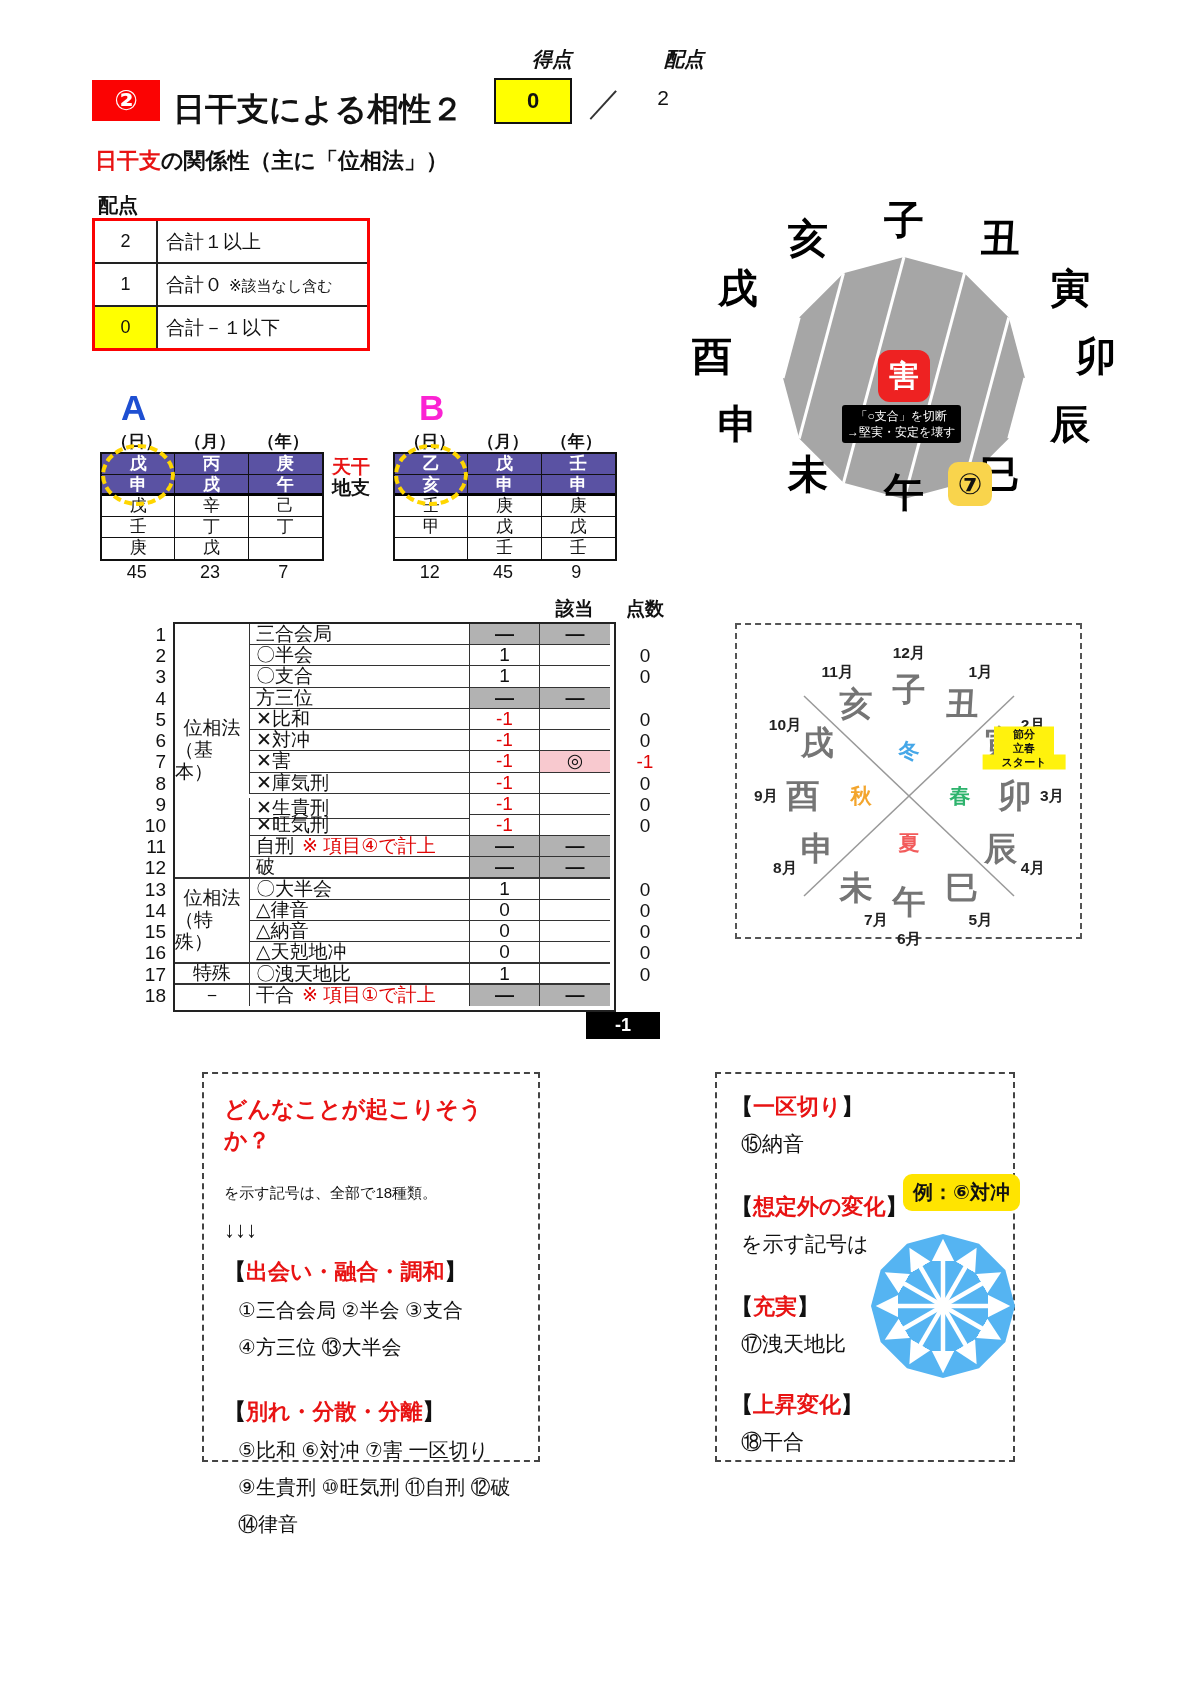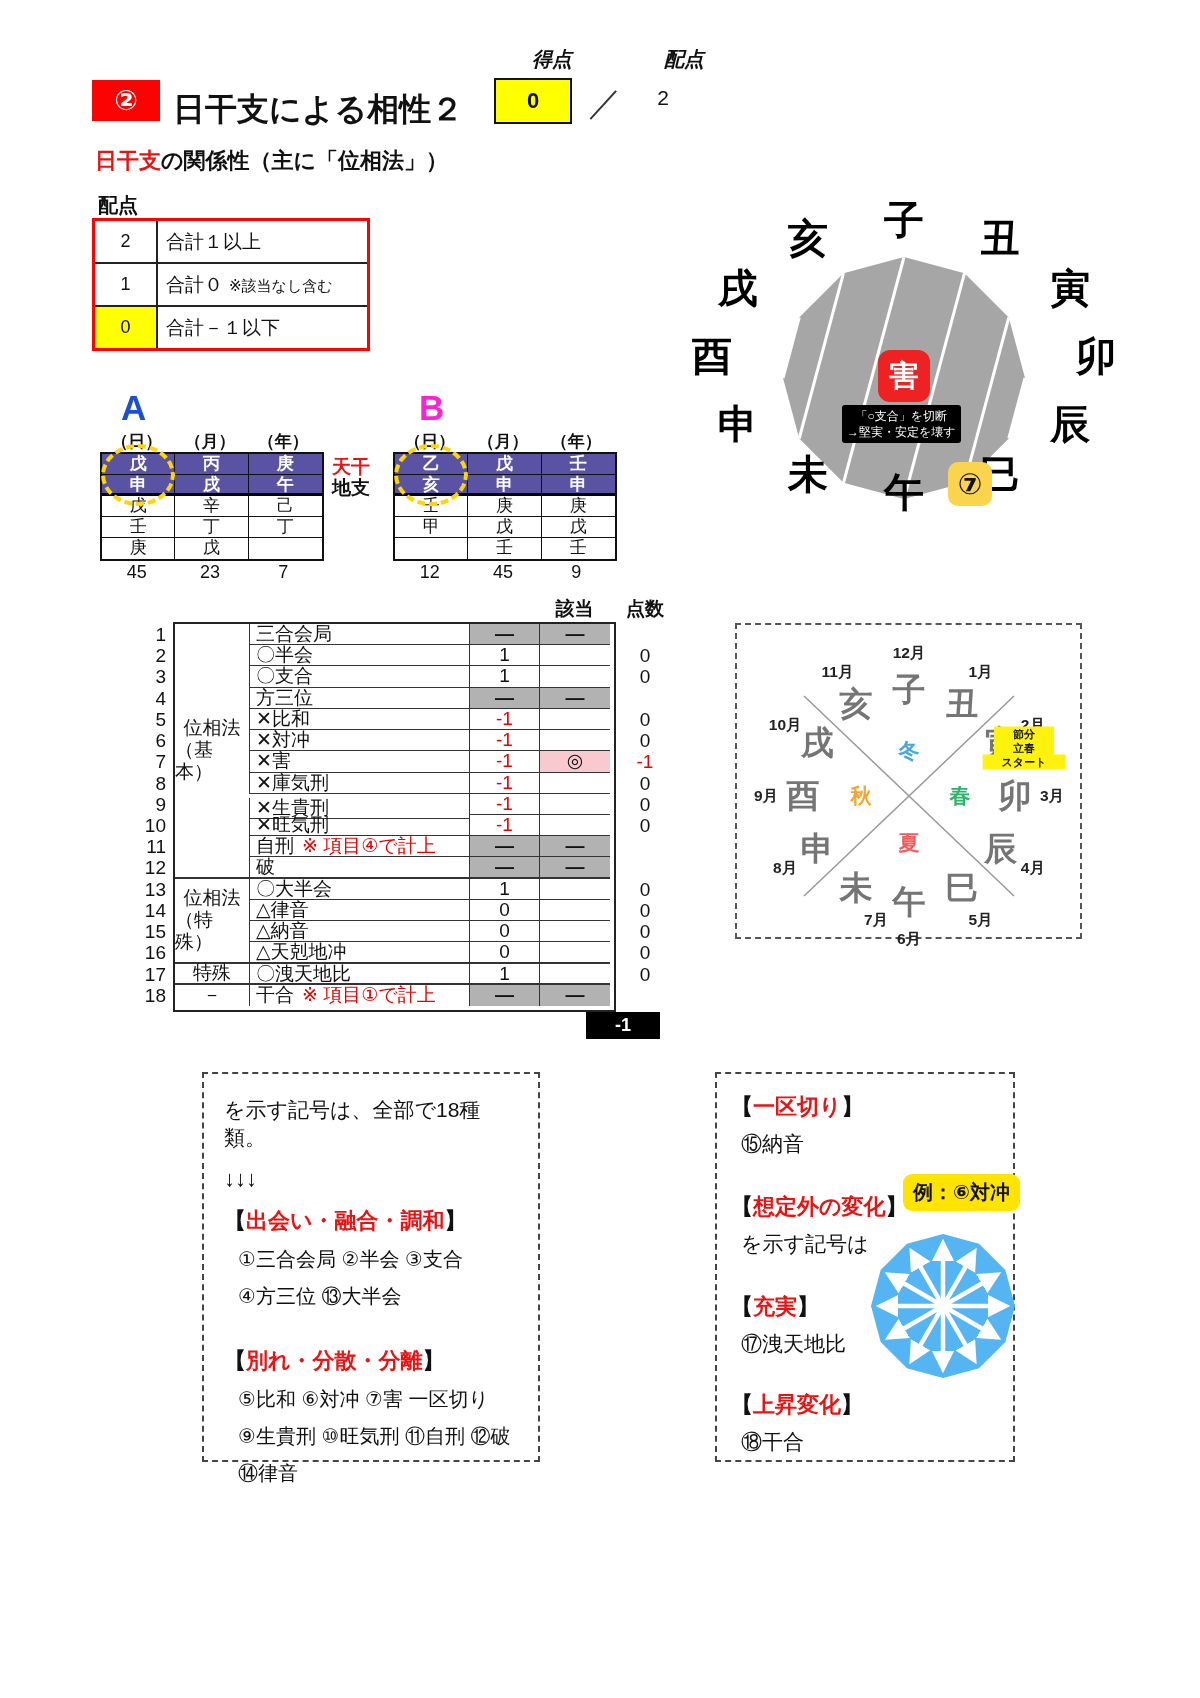--- a/index.html
+++ b/index.html
@@ -65,21 +65,21 @@
   .st-total{position:absolute;left:586px;top:1012px;width:74px;height:27px;background:#000;color:#fff;
             font-size:18px;font-weight:700;text-align:center;line-height:27px;}
   .month-box{position:absolute;left:735px;top:623px;width:343px;height:312px;border:2px dashed #555;background:#fff;}
   .mz{position:absolute;font-size:33px;font-weight:900;color:#757575;transform:translate(-50%,-50%);}
   .mm{position:absolute;font-size:15.5px;font-weight:600;color:#222;transform:translate(-50%,-50%);white-space:nowrap;}
   .mseason{position:absolute;font-size:21px;font-weight:700;transform:translate(-50%,-50%);}
   .mtag{position:absolute;background:#fff20d;font-size:11px;font-weight:700;padding:0 19px;
         transform:translate(-50%,-50%);white-space:nowrap;}
   .note-box{position:absolute;border:2px dashed #444;background:#fff;box-sizing:border-box;}
   .ln-head{color:#e81313;font-size:23px;font-weight:600;margin-top:6px;}
-  .ln-sub{font-size:21px;margin-top:8px;}
+  .ln-sub{font-size:15px;margin-top:28px;}
   .ln-arrows{font-size:22px;margin-top:14px;}
   .ln-sec-title{font-size:22px;font-weight:600;margin-top:14px;white-space:nowrap;}
   .ln-sec-title .inner{color:#e81313;}
   .ln-line{font-size:20px;margin-top:10px;padding-left:14px;white-space:nowrap;}
   .rn-item{font-size:21px;margin-top:8px;padding-left:10px;}
   .rn-example{position:absolute;background:#ffe400;border-radius:9px;padding:5px 10px;
               font-size:20px;font-weight:800;white-space:nowrap;}
 </style>
 </head>
 <body>
@@ -361,20 +361,21 @@
       <div class="mseason" style="left: 172px; top: 126px; color: rgb(69, 167, 232);">冬</div>
       <div class="mseason" style="left: 223px; top: 171px; color: rgb(46, 179, 109);">春</div>
       <div class="mseason" style="left: 172px; top: 218px; color: rgb(242, 91, 91);">夏</div>
       <div class="mseason" style="left: 124px; top: 171px; color: rgb(243, 165, 45);">秋</div>
       <div class="mtag" style="left: 287px; top: 109px; background: rgb(255, 242, 13);">節分</div>
       <div class="mtag" style="left: 287px; top: 123px; background: rgb(255, 242, 13);">立春</div>
       <div class="mtag" style="left: 287px; top: 137px; background: rgb(255, 242, 13);">スタート</div>
     </div>
 
   <div class="note-box" id="left-note" style="left:202px;top:1072px;width:338px;height:390px;padding:14px 20px;">
+      <div class="ln-head">どんなことが起こりそうか？</div>
       <div class="ln-sub">を示す記号は、全部で18種類。</div>
       <div class="ln-arrows">↓↓↓</div>
       <div class="ln-sec-title"><span>【</span><span class="inner">出会い・融合・調和</span><span>】</span></div>
       <div class="ln-line">①三合会局 ②半会 ③支合</div>
       <div class="ln-line">④方三位 ⑬大半会</div>
       <div class="ln-sec-title" style="margin-top: 36px;"><span>【</span><span class="inner">別れ・分散・分離</span><span>】</span></div>
       <div class="ln-line">⑤比和 ⑥対冲 ⑦害 一区切り</div>
       <div class="ln-line">⑨生貴刑 ⑩旺気刑 ⑪自刑 ⑫破</div>
       <div class="ln-line">⑭律音</div>
     </div>

